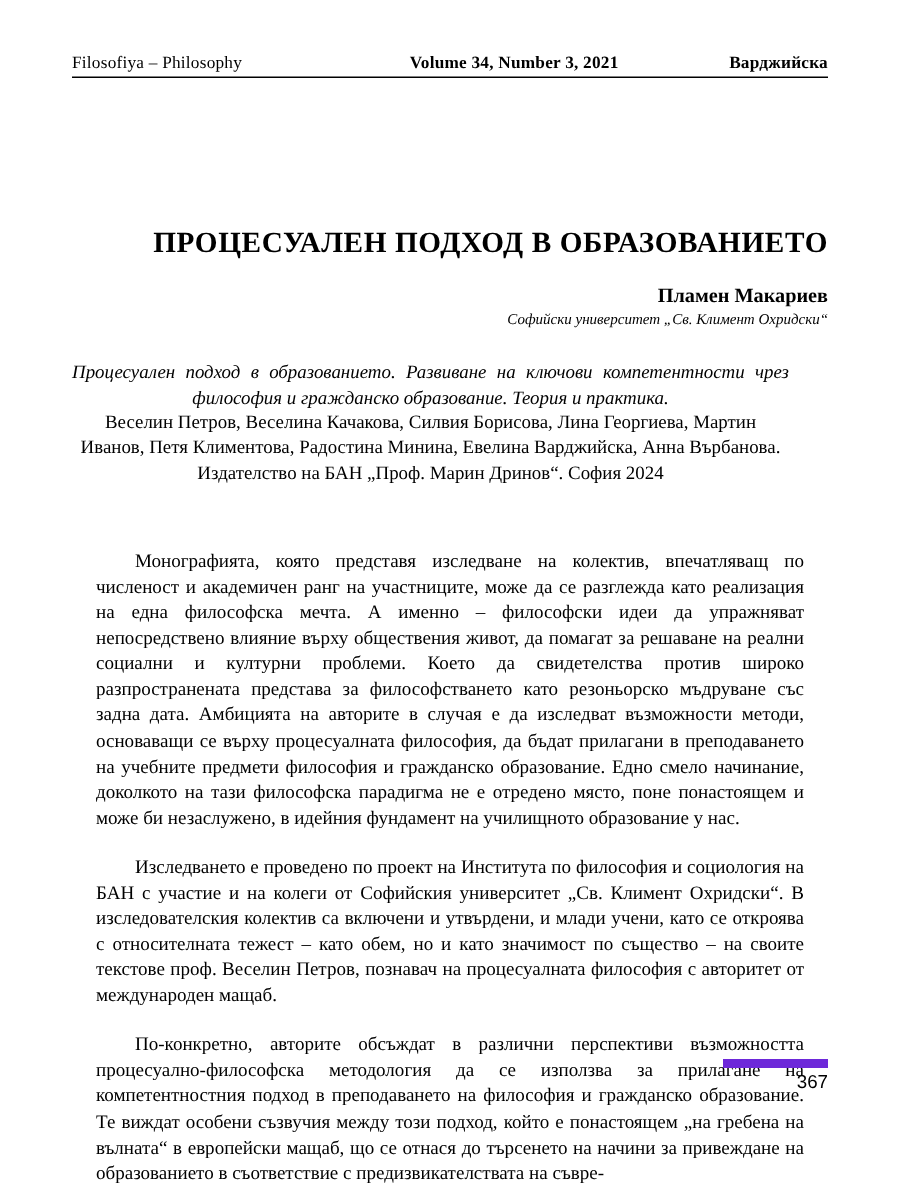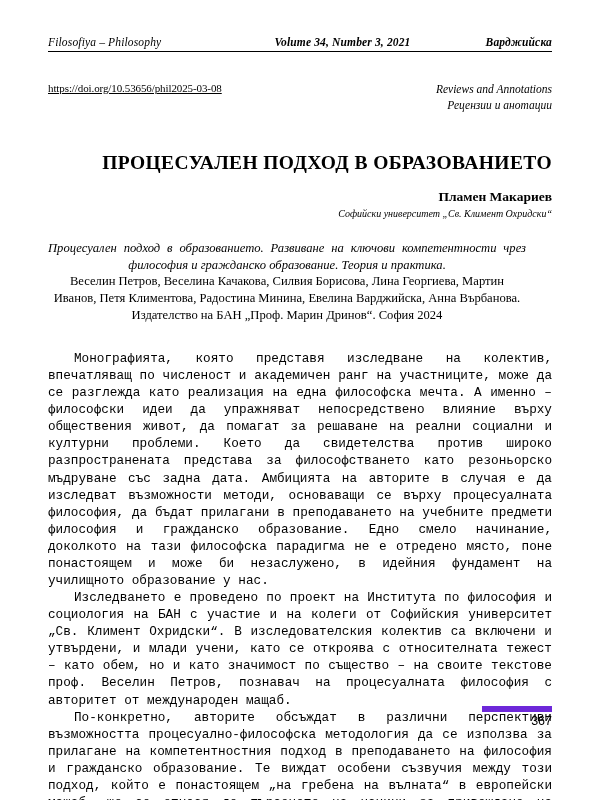--- a/index.html
+++ b/index.html
@@ -28,21 +28,20 @@
 
   
   .running-head {
     position: absolute;
     left: 48px;
     top: 36px;
     width: 504px;
     display: flex;
     align-items: baseline;
     justify-content: space-between;
-    font-style: italic;
     font-size: 11.5px;
     letter-spacing: 0.15px;
     border-bottom: 1.1px solid #000;
     padding-bottom: 3px;
   }
   .running-head .rh-left   { flex: 0 0 auto; }
   .running-head .rh-center { flex: 0 0 auto; margin-left: 38px; font-weight: 600;}
   .running-head .rh-right  { flex: 0 0 auto; font-weight: 700; }
 
   
@@ -129,23 +128,22 @@
     left: 48px;
     top: 350px;
     width: 504px;
     font-size: 12.7px;
     line-height: 1.345;
     text-align: justify;
     text-justify: inter-word;
     hyphens: manual;
   }
   .body-text p {
-    margin: 0;
+    margin: 16px;
     text-indent: 26px;
-    font-family: Liberation Mono, monospace;
   }
 
   
   .folio {
     position: absolute;
     right: 48px;
     top: 706px;
     width: 70px;
     text-align: right;
     font-size: 12.5px;
@@ -158,27 +156,20 @@
 <body>
 
 <div class="page">
 
   <div class="running-head">
     <span class="rh-left">Filosofiya – Philosophy</span>
     <span class="rh-center">Volume 34, Number 3, 2021</span>
     <span class="rh-right">Варджийска</span>
   </div>
 
-  <div class="meta-row">
-    <a class="doi" href="#">https://doi.org/10.53656/phil2025-03-08</a>
-    <div class="section-label">
-      <div>Reviews and Annotations</div>
-      <div>Рецензии и анотации</div>
-    </div>
-  </div>
 
   <h1 class="article-title">ПРОЦЕСУАЛЕН ПОДХОД В ОБРАЗОВАНИЕТО</h1>
 
   <div class="author-block">
     <div class="author-name">Пламен Макариев</div>
     <div class="author-affiliation">Софийски университет „Св. Климент Охридски“</div>
   </div>
 
   <div class="reviewed-work">
     <span class="rw-title">Процесуален подход в образованието. Развиване на ключови компетентности чрез философия и гражданско образование. Теория и практика.</span>

